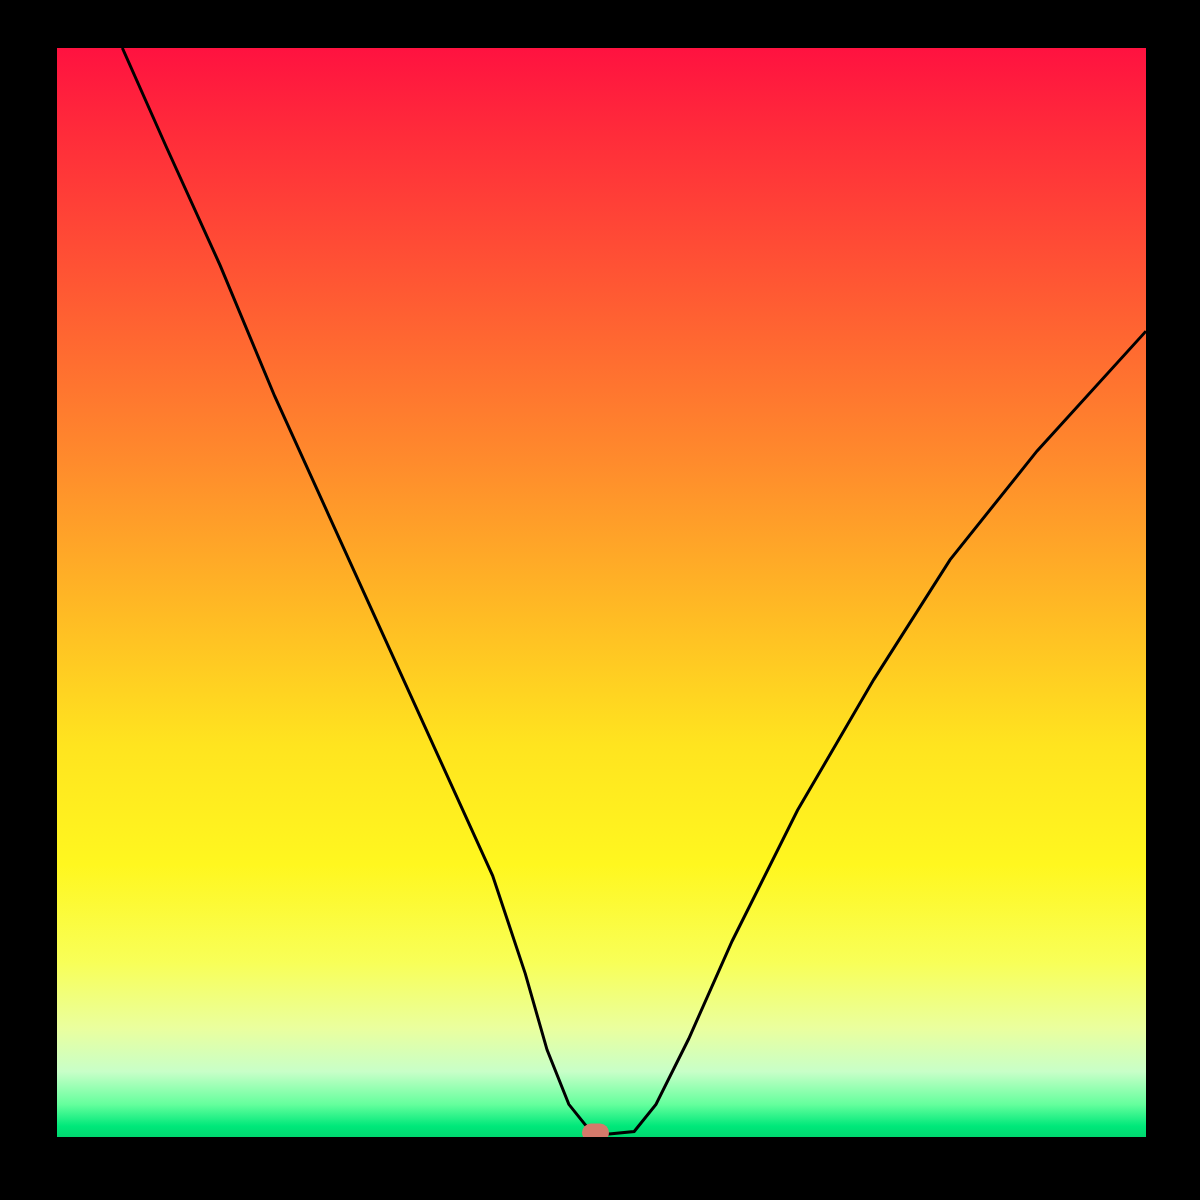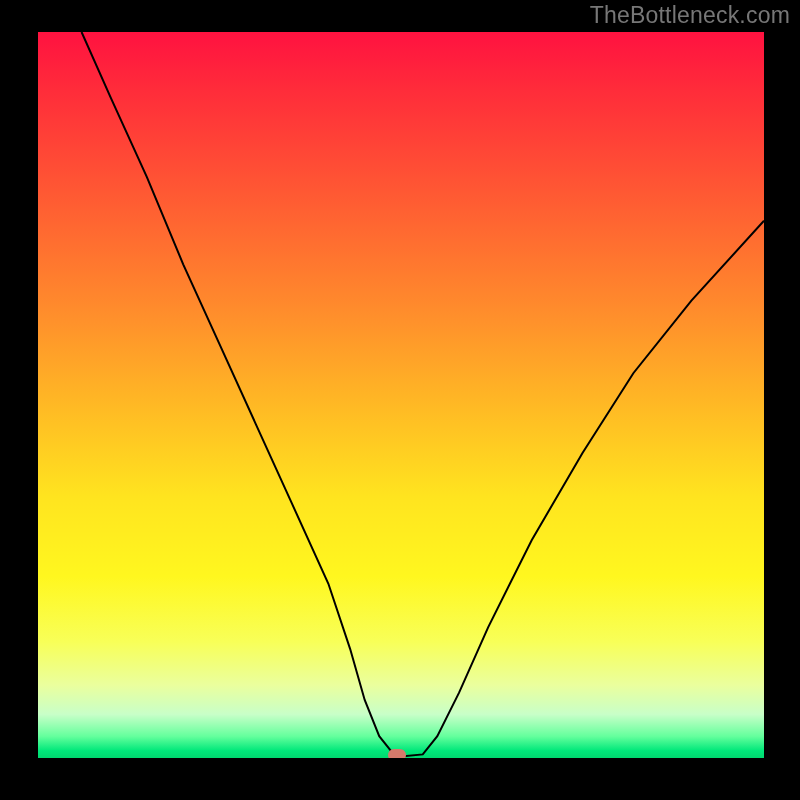--- a/index.html
+++ b/index.html
@@ -66,21 +66,20 @@
   }
   svg.curve {
     position: absolute;
     inset: 0;
   }
 </style>
 </head>
 <body>
 
 <div class="wrap">
-  <div class="watermark">TheBottleneck.com</div>
 
   <div class="plot">
     <div class="gradient"></div>
     <svg class="curve" viewBox="0 0 100 100" preserveAspectRatio="none">
       <path fill="none" stroke="#000" stroke-width="0.275" d="M6.00,0.00 L10.00,9.00 L15.00,20.00 L20.00,32.00 L25.00,43.00 L30.00,54.00 L35.00,65.00 L40.00,76.00 L43.00,85.00 L45.00,92.00 L47.00,97.00 L49.00,99.50 L50.00,99.80 L53.00,99.50 L55.00,97.00 L58.00,91.00 L62.00,82.00 L68.00,70.00 L75.00,58.00 L82.00,47.00 L90.00,37.00 L100.00,26.00 "></path>
     </svg>
     <div class="marker" style="left: 359.37px; top: 723.096px;"></div>
   </div>
 </div>
 

